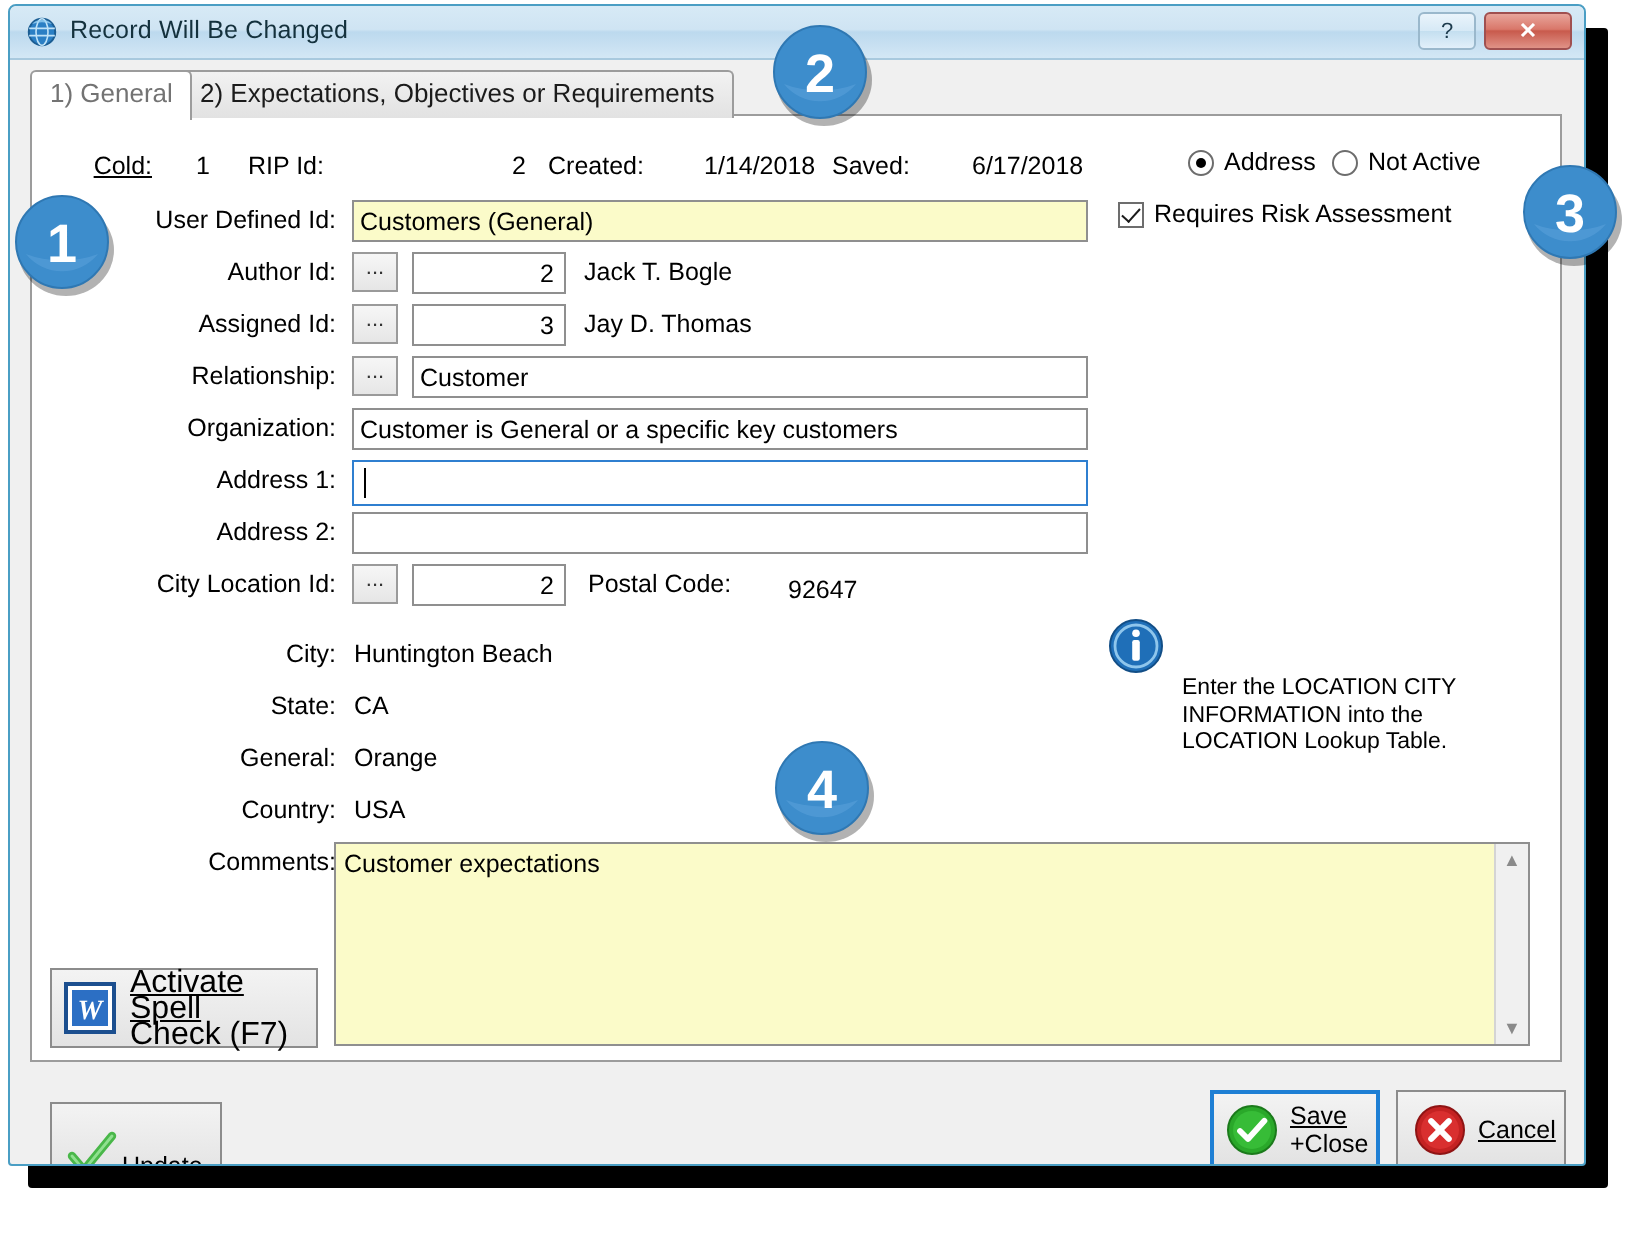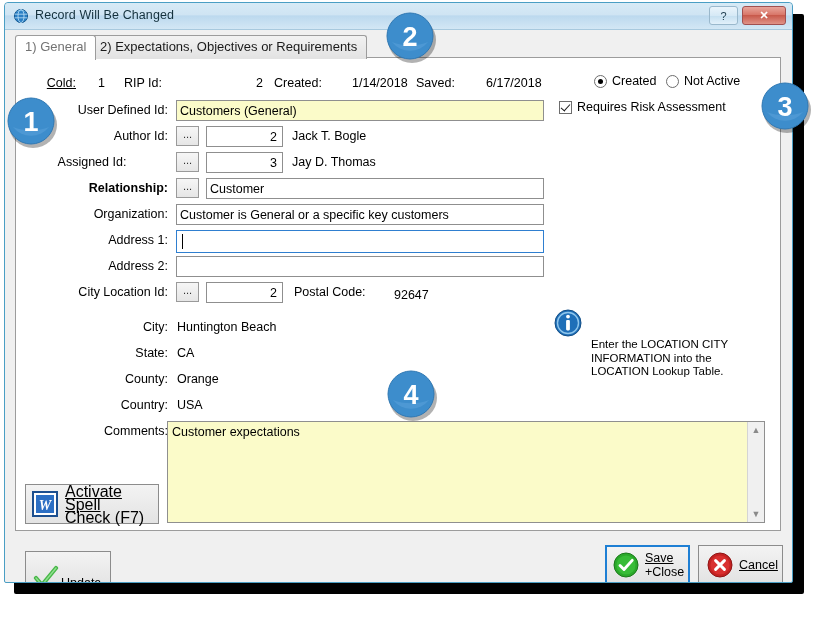--- a/index.html
+++ b/index.html
@@ -419,45 +419,45 @@
       <div class="val" style="left:82px; top:18px;">1</div>
       <div class="lbl" style="left:108px; top:18px; width:60px; text-align:left;">RIP Id:</div>
       <div class="val" style="left:240px; top:18px;">2</div>
       <div class="lbl" style="left:258px; top:18px; width:70px; text-align:left;">Created:</div>
       <div class="val" style="left:336px; top:18px;">1/14/2018</div>
       <div class="lbl" style="left:400px; top:18px; width:50px; text-align:left;">Saved:</div>
       <div class="val" style="left:470px; top:18px;">6/17/2018</div>
 
       <div class="radio-wrap" style="left:578px; top:16px;">
         <span class="radio-dot on"></span>
-        <span>Created</span>
+        <span>Address</span>
       </div>
       <div class="radio-wrap" style="left:650px; top:16px;">
         <span class="radio-dot"></span>
         <span>Not Active</span>
       </div>
       <div class="chk-wrap" style="left:543px; top:42px;">
         <span class="chk-box on"></span>
         <span>Requires Risk Assessment</span>
       </div>
 
       <div class="lbl" style="left:0px; top:45px; width:152px;">User Defined Id:</div>
       <input class="tin yellow" style="left: 160px; top: 42px; width: 368px;" value="Customers (General)">
 
       <div class="lbl" style="left:0px; top:71px; width:152px;">Author Id:</div>
       <div class="ellipsis-btn" style="left:160px; top:68px;">...</div>
       <input class="tin num" style="left: 190px; top: 68px; width: 77px;" value="2">
       <div class="val" style="left:276px; top:71px;">Jack T. Bogle</div>
 
-      <div class="lbl" style="left:0px; top:97px; width:152px;text-align:center;">Assigned Id:</div>
+      <div class="lbl" style="left:0px; top:97px; width:152px;">Assigned Id:</div>
       <div class="ellipsis-btn" style="left:160px; top:94px;">...</div>
       <input class="tin num" style="left: 190px; top: 94px; width: 77px;" value="3">
       <div class="val" style="left:276px; top:97px;">Jay D. Thomas</div>
 
-      <div class="lbl" style="left:0px; top:123px; width:152px;font-weight:bold;">Relationship:</div>
+      <div class="lbl" style="left:0px; top:123px; width:152px;">Relationship:</div>
       <div class="ellipsis-btn" style="left:160px; top:120px;">...</div>
       <input class="tin" style="left: 190px; top: 120px; width: 338px;" value="Customer">
 
       <div class="lbl" style="left:0px; top:149px; width:152px;">Organization:</div>
       <input class="tin" style="left: 160px; top: 146px; width: 368px;" value="Customer is General or a specific key customers">
 
       <div class="lbl" style="left:0px; top:175px; width:152px;">Address 1:</div>
       <input class="tin focused" style="left: 160px; top: 172px; width: 368px; height: 23px;" value="">
       <div class="caret" style="left:166px; top:176px; height:15px;"></div>
 
@@ -469,21 +469,21 @@
       <input class="tin num" style="left: 190px; top: 224px; width: 77px;" value="2">
       <div class="lbl" style="left:278px; top:227px; width:100px; text-align:left;">Postal Code:</div>
       <div class="val" style="left:378px; top:230px;">92647</div>
 
       <div class="lbl" style="left:0px; top:262px; width:152px;">City:</div>
       <div class="val" style="left:161px; top:262px;">Huntington Beach</div>
 
       <div class="lbl" style="left:0px; top:288px; width:152px;">State:</div>
       <div class="val" style="left:161px; top:288px;">CA</div>
 
-      <div class="lbl" style="left:0px; top:314px; width:152px;">County:</div>
+      <div class="lbl" style="left:0px; top:314px; width:152px;">General:</div>
       <div class="val" style="left:161px; top:314px;">Orange</div>
 
       <div class="lbl" style="left:0px; top:340px; width:152px;">Country:</div>
       <div class="val" style="left:161px; top:340px;">USA</div>
 
       <div class="lbl" style="left:0px; top:366px; width:152px;">Comments:</div>
 
       <div class="info-wrap" style="left:538px; top:251px;">
         <span class="info-ico">
           <svg width="28" height="28" viewBox="0 0 28 28">

